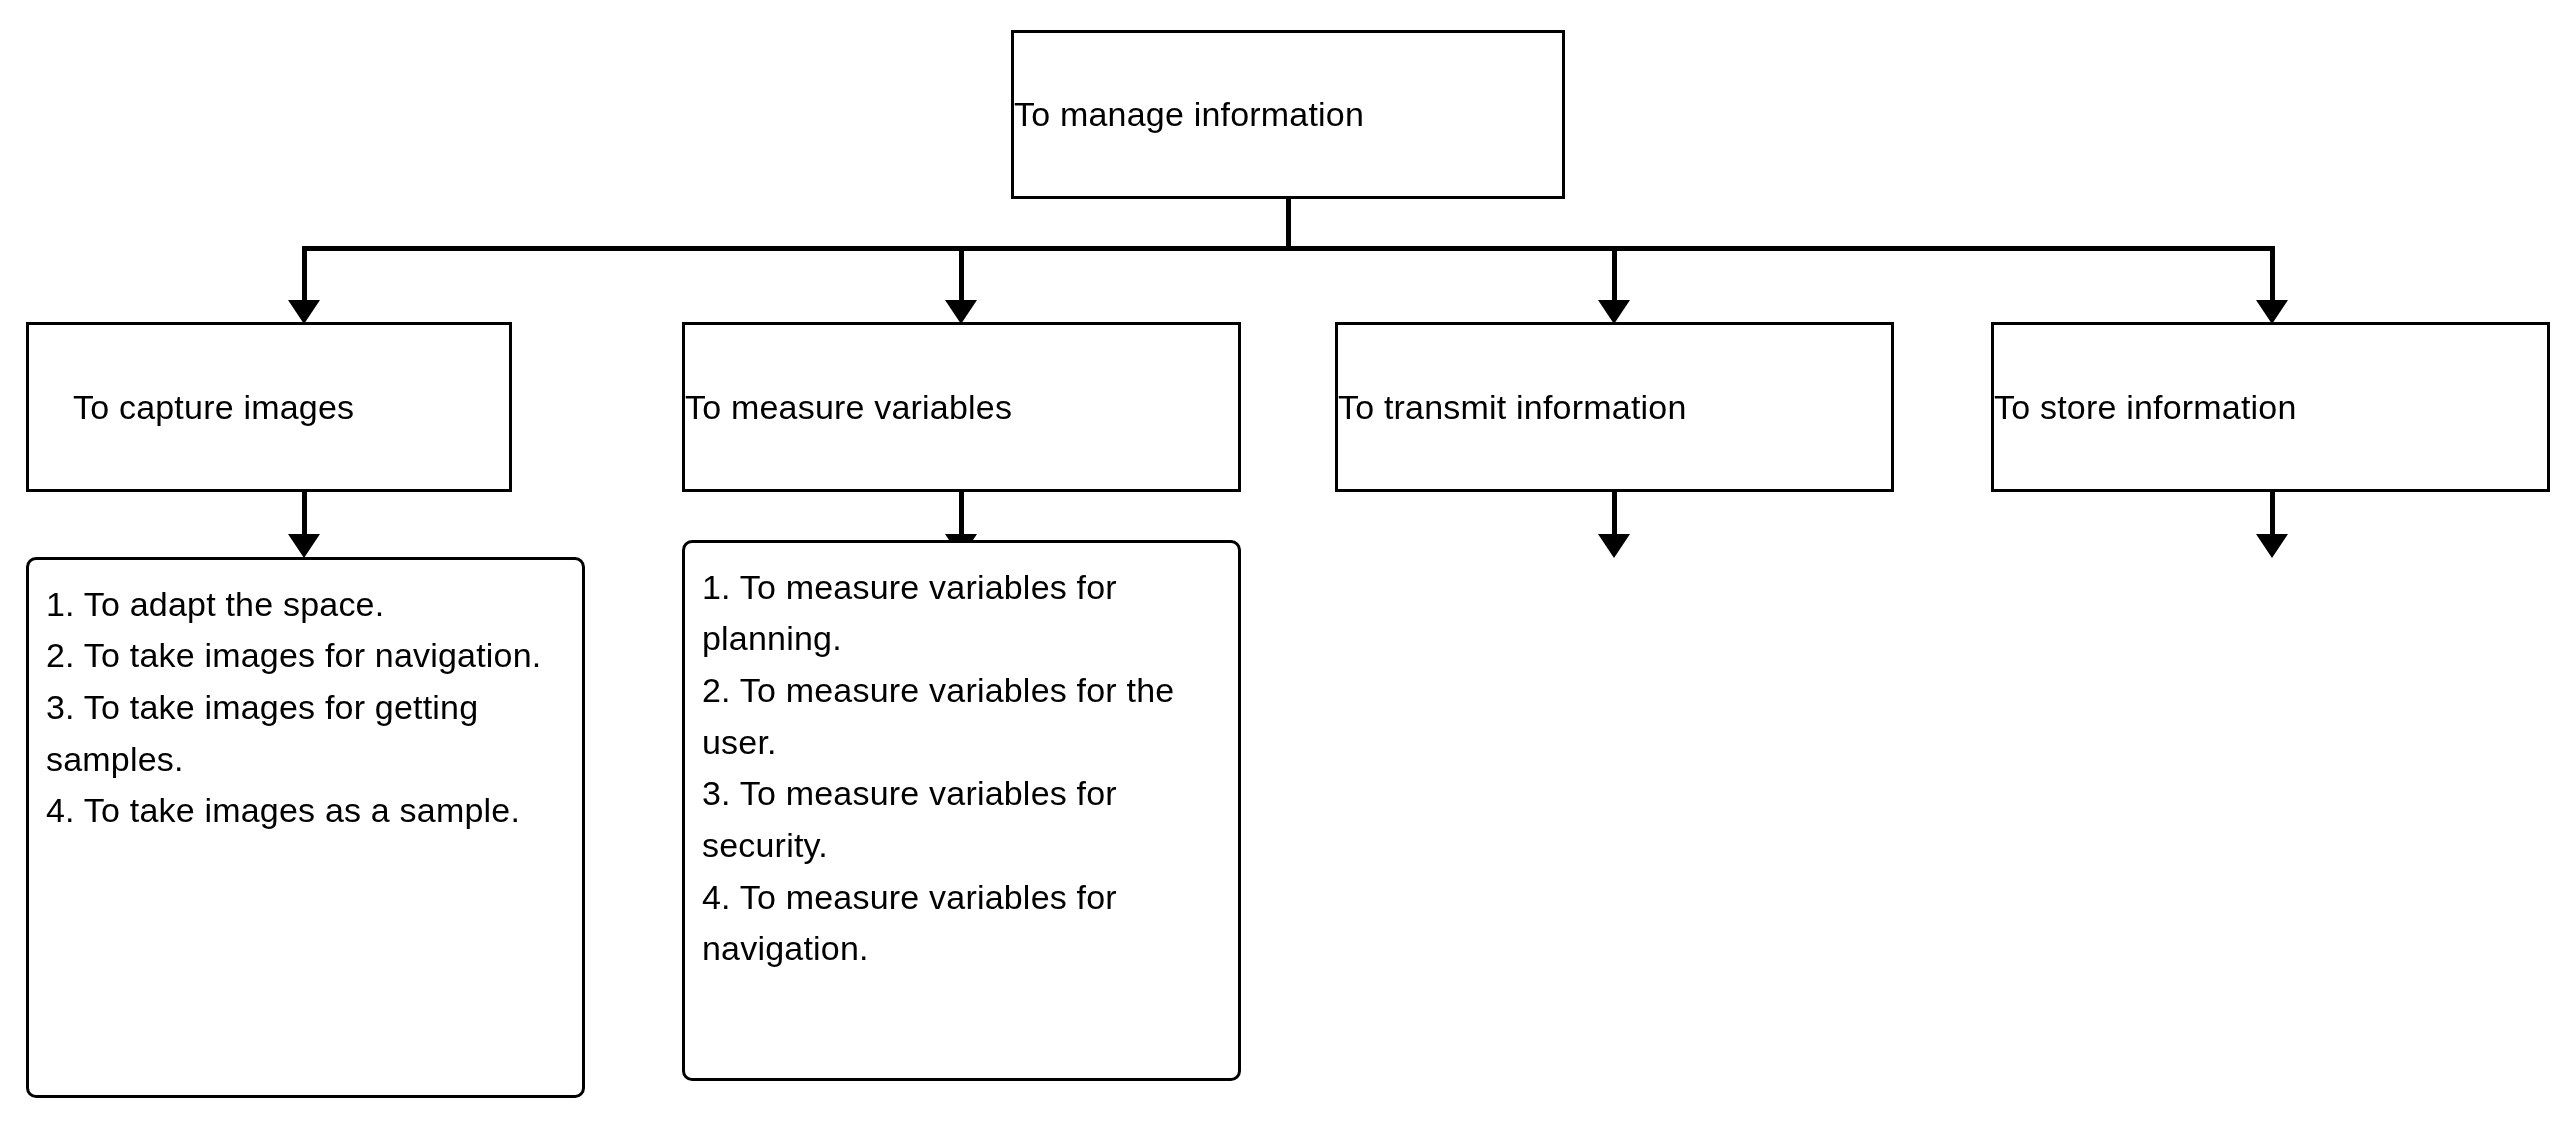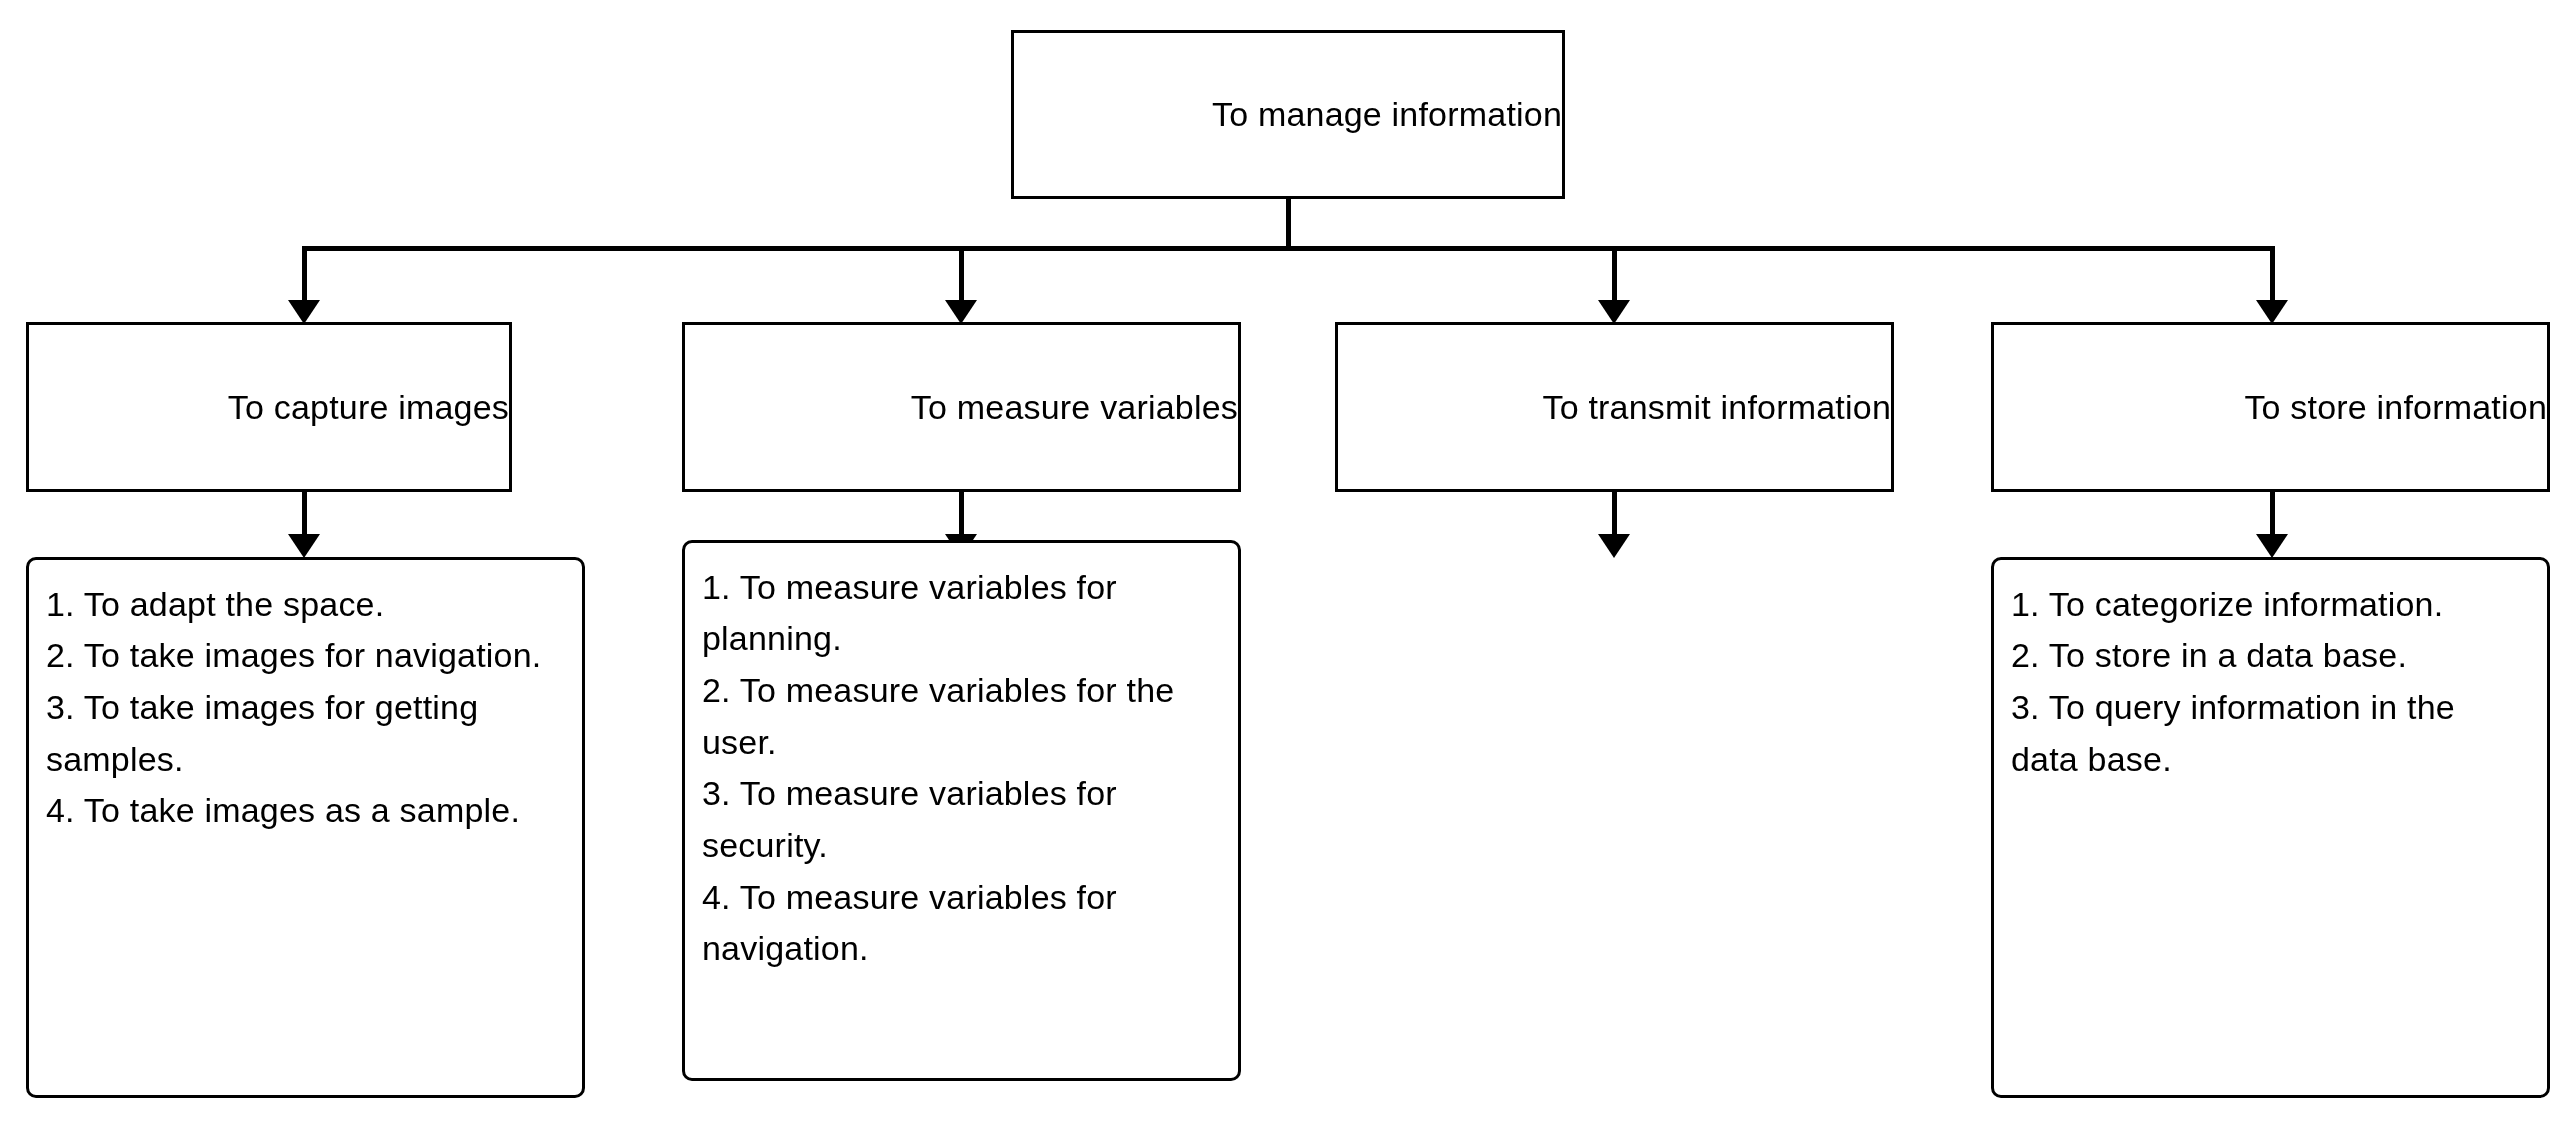--- a/index.html
+++ b/index.html
@@ -20,21 +20,21 @@
   
   .node {
     position: absolute;
     box-sizing: border-box;
     border: 3.9px solid #000000;
     background: #ffffff;
   }
   .node.centered {
     display: flex;
     align-items: center;
-    justify-content: flex-end;
+    justify-content: flex-start;
     text-align: center;
   }
   .node .label {
     font-size: 34px;
     line-height: 1.25;
     letter-spacing: 0.2px;
     white-space: nowrap;
   }
   .node.listbox {
     padding: 18.7px 17px 7.8px 17px;
@@ -126,20 +126,15 @@
   </div>
 
   <div class="node listbox" style="left:682px; top:540px; width:559px; height:541px;">
     <span class="label">1. To measure variables for planning.
 2. To measure variables for the user.
 3. To measure variables for security.
 4. To measure variables for navigation.</span>
   </div>
 
 
-  <div class="node listbox" style="left:1991px; top:557px; width:559px; height:541px;">
-    <span class="label">1. To categorize information.
-2. To store in a data base.
-3. To query information in the data base.</span>
-  </div>
 
 </div>
 
 
 </body></html>

